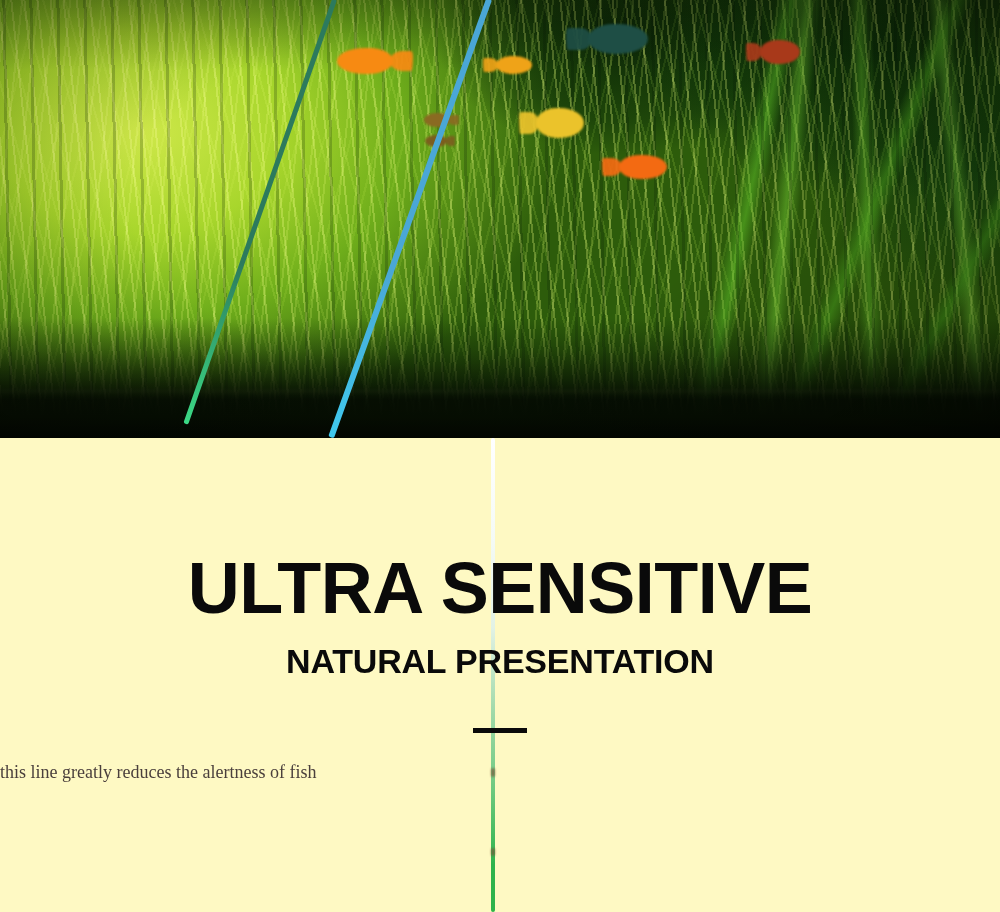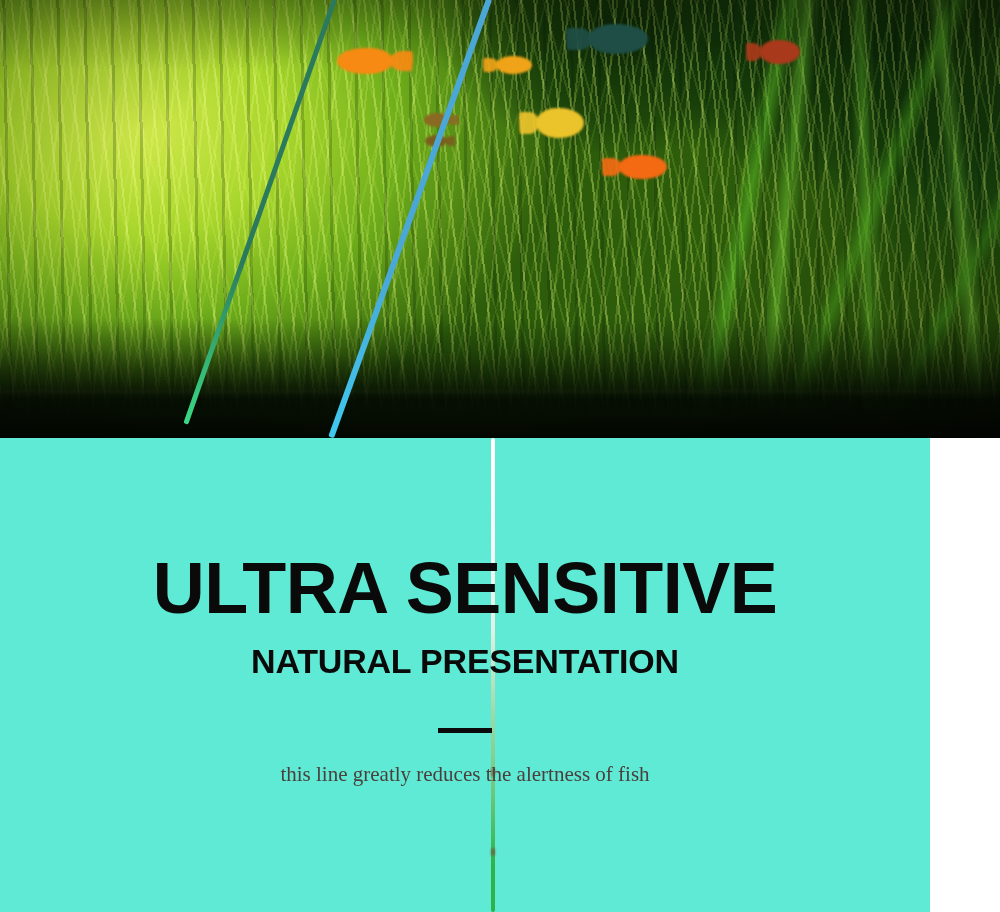--- a/index.html
+++ b/index.html
@@ -192,23 +192,23 @@
     position: absolute;
     transform-origin: top left;
     border-radius: 2px;
   }
 
   
   .textblock {
     position: absolute;
     left: 0;
     top: 438px;
-    width: 930px;
+    width: 1000px;
     height: 474px;
-    background: #5eead4;
+    background: #fef9c3;
   }
   .headline {
     position: absolute;
     left: 0;
     right: 0;
     top: 114px;
     text-align: center;
     font-size: 72px;
     font-weight: 700;
     letter-spacing: -0.5px;
@@ -236,22 +236,22 @@
     transform: translateX(-50%);
     width: 54px;
     height: 5px;
     background: #0a0a0a;
   }
   .caption {
     position: absolute;
     left: 0;
     right: 0;
     top: 324px;
-    text-align: center;
-    font-size: 21px;
+    text-align: left;
+    font-size: 18px;
     font-weight: 400;
     color: #4a3f3c;
     font-family: "Liberation Serif", serif;
   }
 
   
   .line-white {
     position: absolute;
     width: 4px;
     border-radius: 2px;

